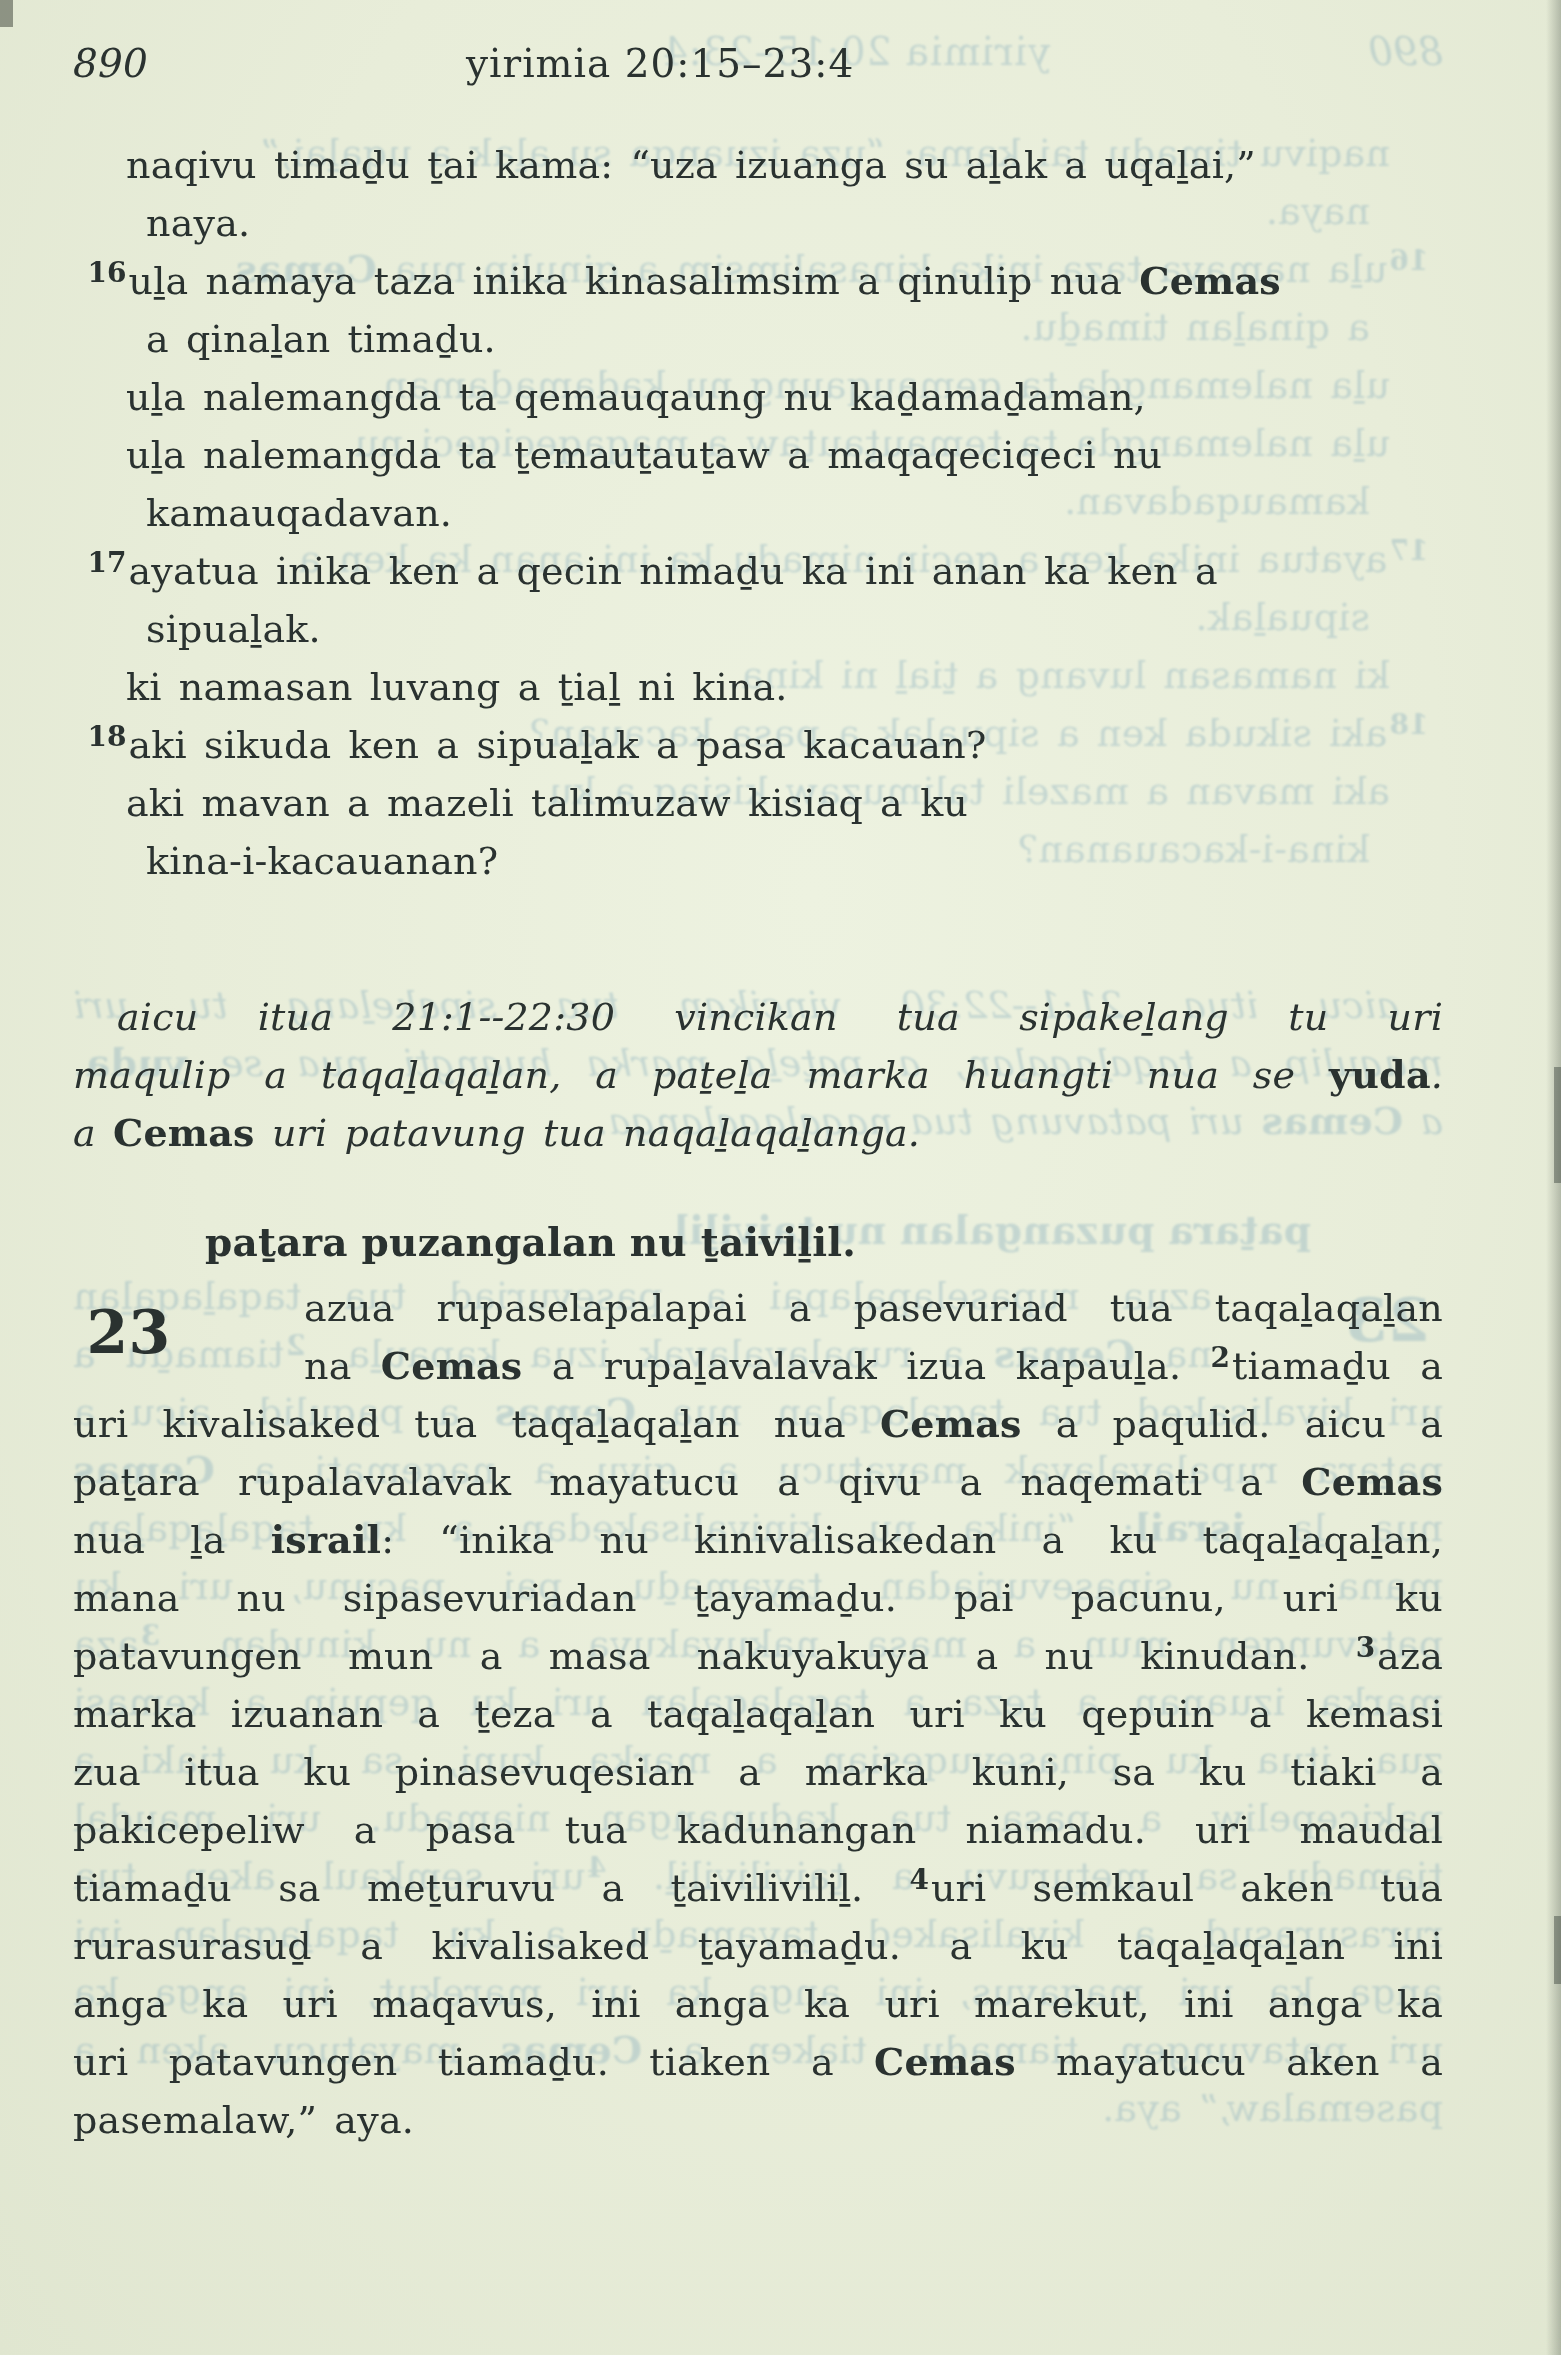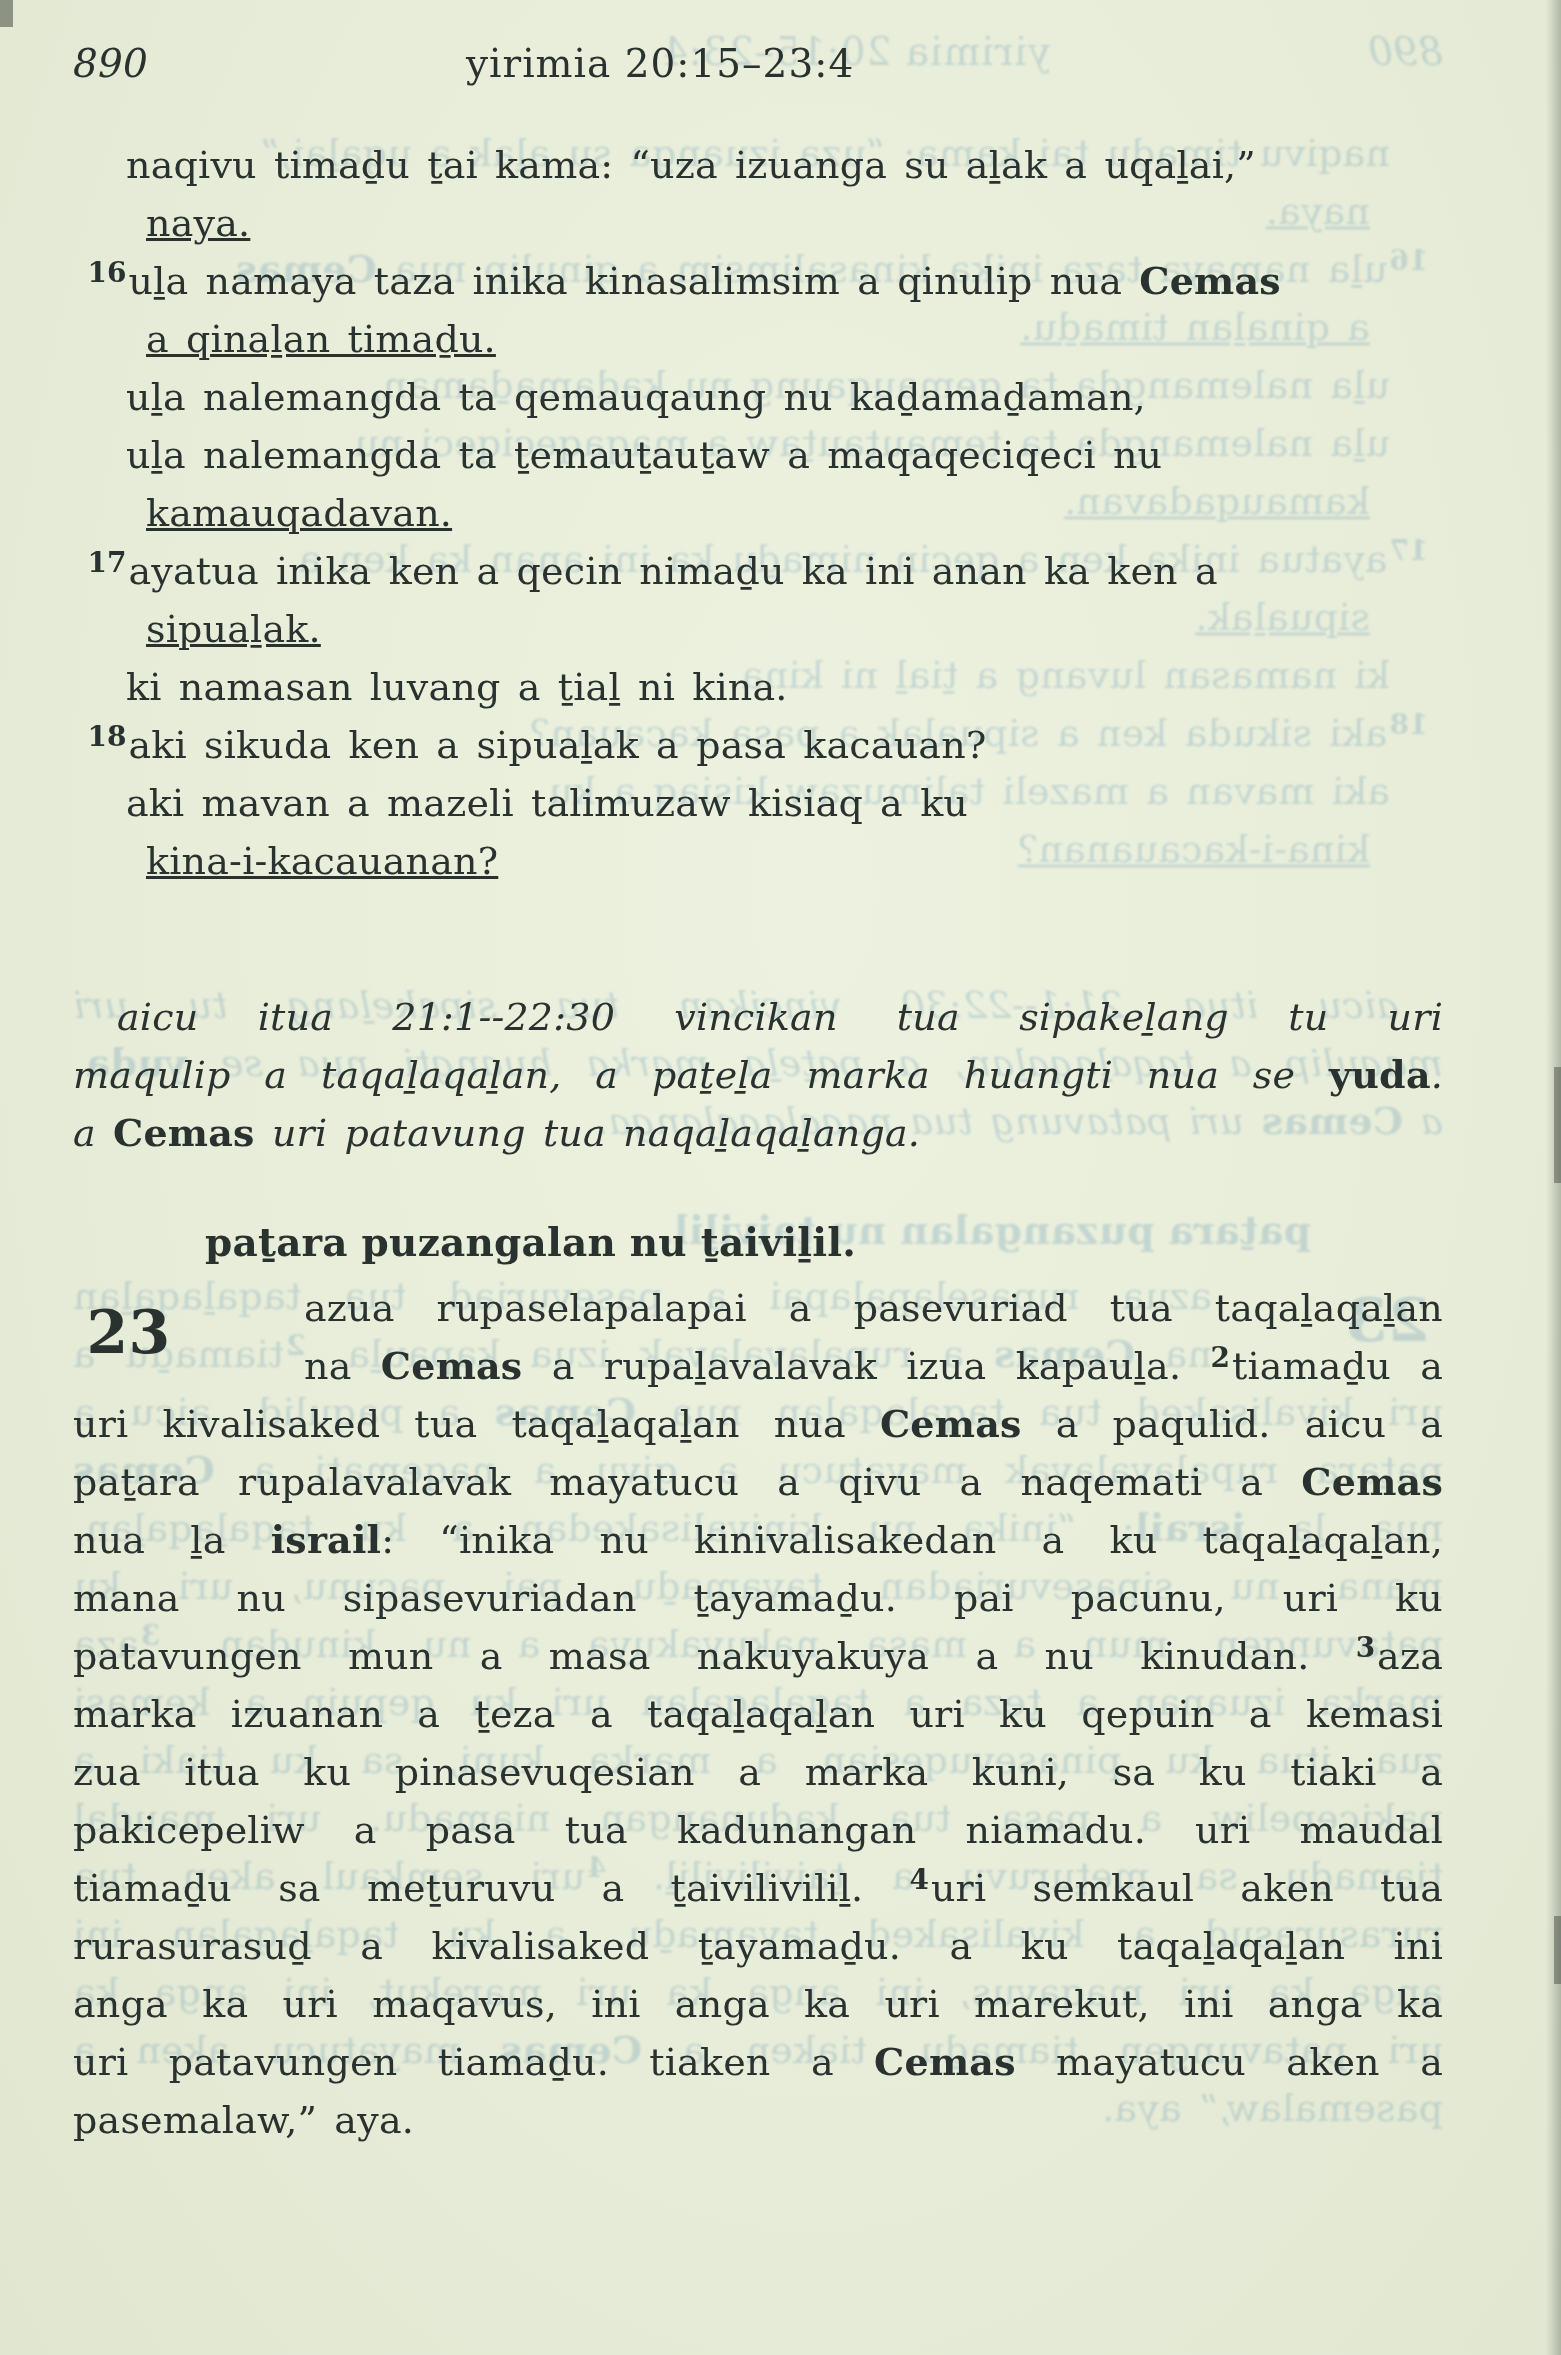--- a/index.html
+++ b/index.html
@@ -34,21 +34,21 @@
   .intro .b{font-style:normal;}
   .headingline{top:1176px; left:132px; width:auto; font-weight:700; font-size:39px; line-height:54px;}
   .chapter{top:1240px;}
 
   .line{height:58px; line-height:58px; font-size:38px; overflow:hidden;}
   .line:not(.j){word-spacing:4.9px;}
   .j{text-align:justify;}
   .j::after{content:""; display:inline-block; width:100%; height:0;}
   .ind0{padding-left:14.6px;}
   .ind1{padding-left:53px;}
-  .ind2{padding-left:73px;text-decoration:underline;}
+  .ind2{padding-left:73px;}
   .ind3{padding-left:44px;}
   .b{font-weight:700;}
   sup.vn{font-size:28px; font-weight:700; position:relative; top:1.9px; vertical-align:super; letter-spacing:0; margin-right:1.9px; line-height:0;}
   .dropcap{
     float:left; width:231px; height:115px; box-sizing:border-box;
     font-size:60px; line-height:107px; font-weight:700; padding-left:13.6px;
   }
   .gutter{
     position:absolute; top:0; right:0; width:15.5px; height:100%; z-index:3;
     background:linear-gradient(to right, rgba(45,55,48,0), rgba(45,55,48,.28));

